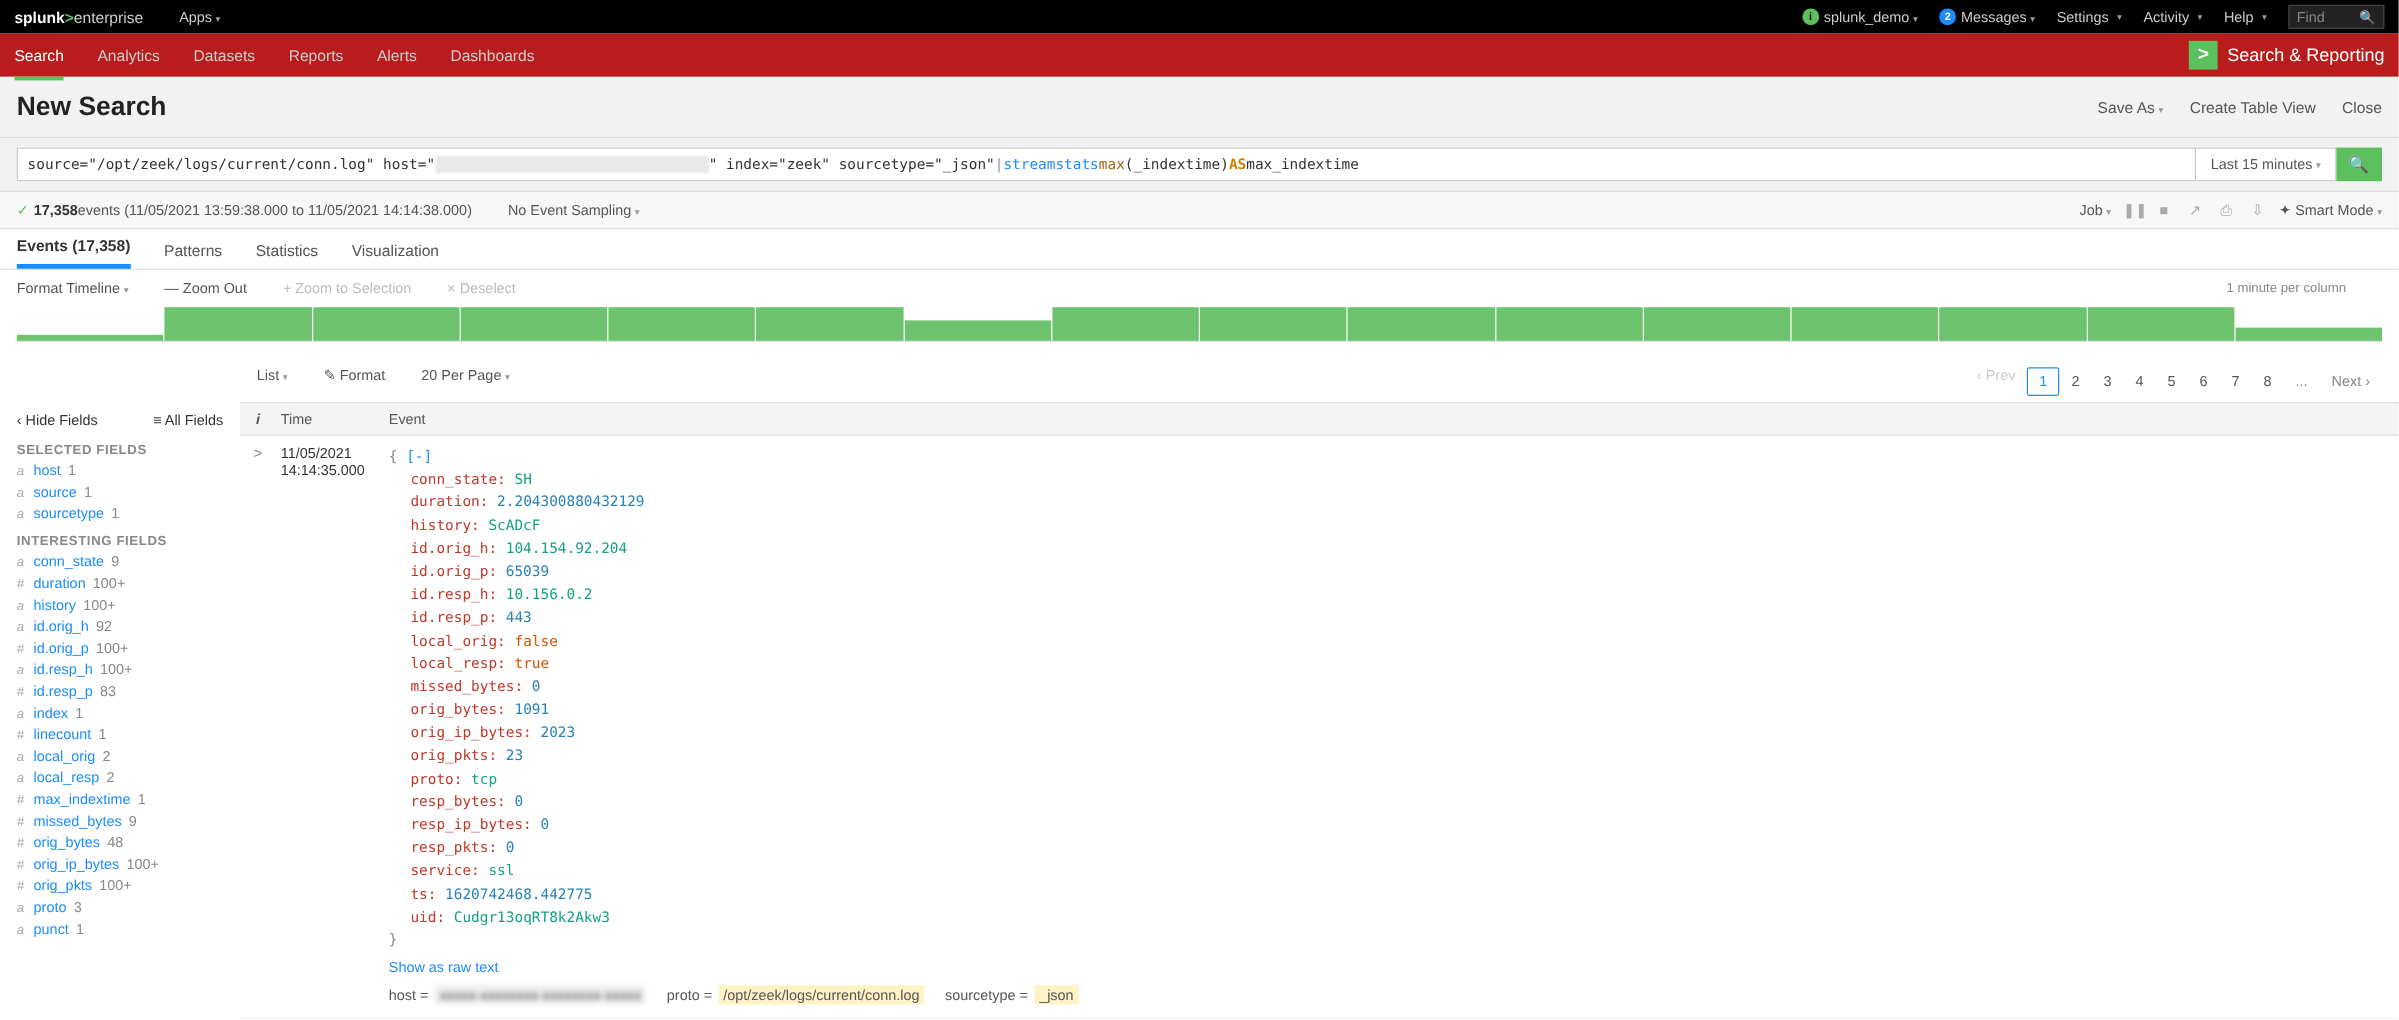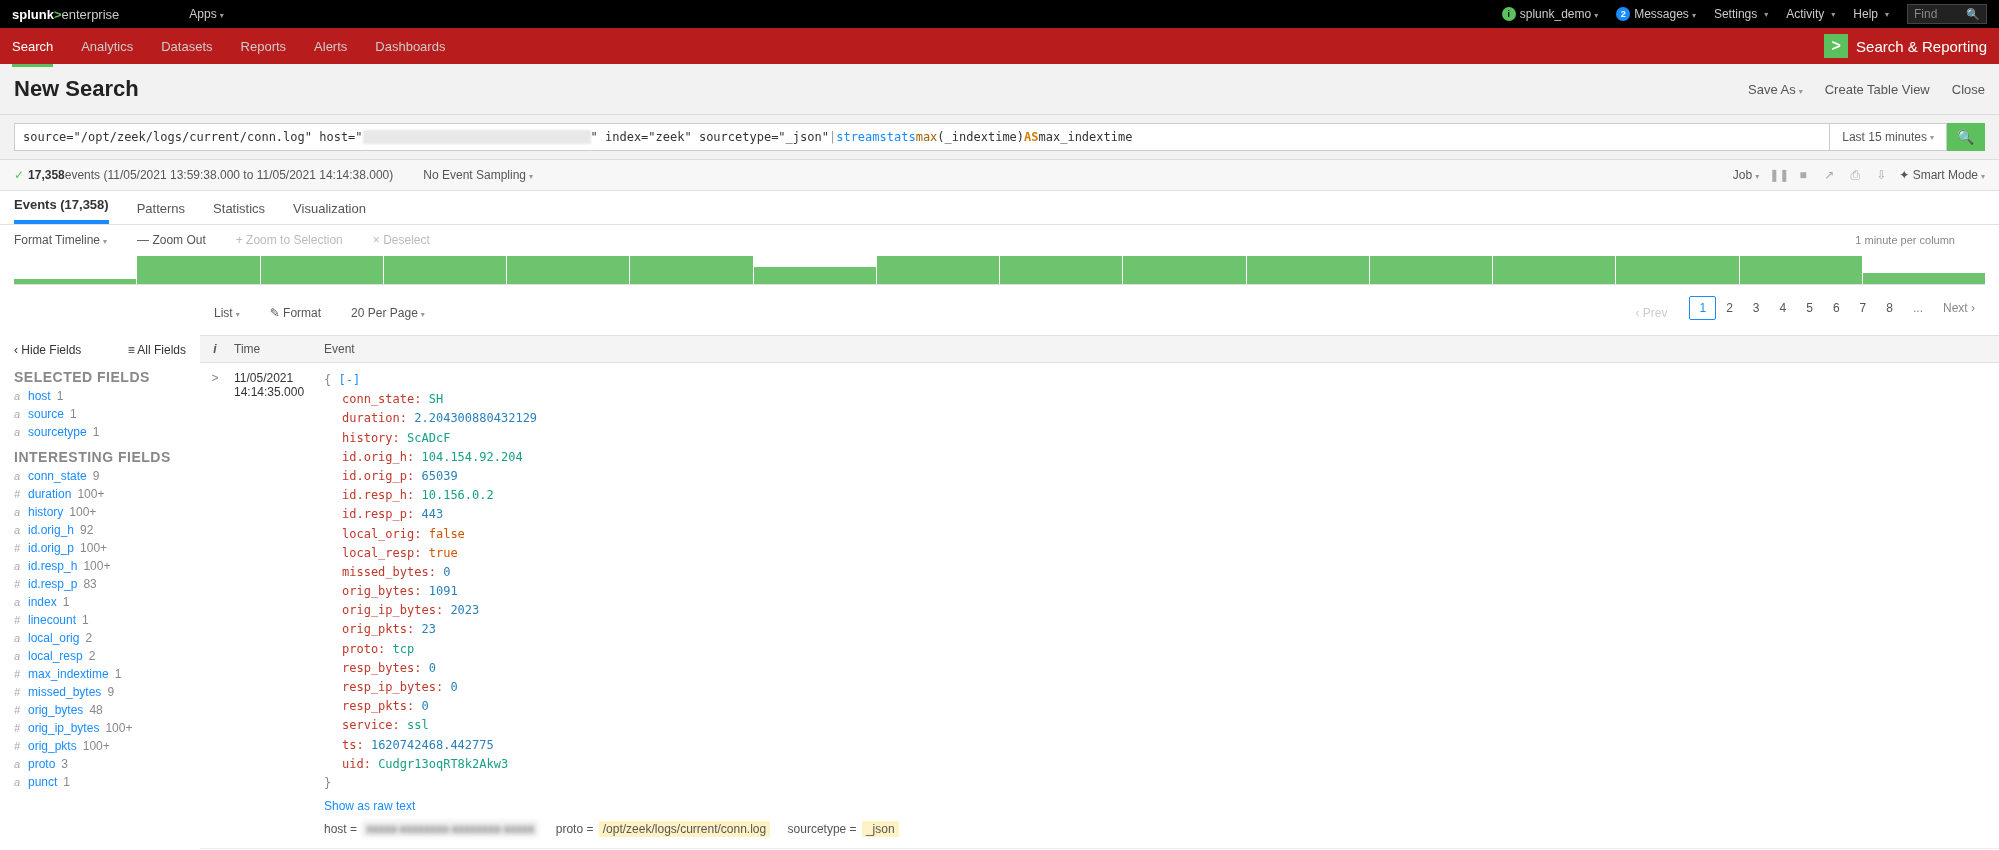--- a/index.html
+++ b/index.html
@@ -1,19 +1,19 @@
 <!DOCTYPE html>
 <html><head>
 <meta charset="utf-8">
 <style>
 * { box-sizing: border-box; margin: 0; padding: 0; }
 body { font-family: "Helvetica Neue", Arial, sans-serif; font-size: 12px; color: #333; background: #fff; width: 1999px; }
 
 
-.topbar { background: #000; height: 28px; display: flex; align-items: center; padding: 0 12px; color: #ccc; font-size: 12px; gap: 40px; }
+.topbar { background: #000; height: 28px; display: flex; align-items: center; padding: 0 12px; color: #ccc; font-size: 12px; }
 .topbar .logo { color: #fff; font-weight: bold; font-size: 13px; }
 .topbar .logo .gt { color: #5cc05c; }
 .topbar .logo .ent { color: #ccc; font-weight: normal; }
 .topbar .apps { margin-left: 30px; cursor: pointer; }
 .topbar .right { margin-left: auto; display: flex; align-items: center; gap: 18px; }
 .topbar .right > div { cursor: pointer; display: flex; align-items: center; gap: 4px; }
 .badge-i { background: #5cc05c; color: #000; border-radius: 50%; width: 14px; height: 14px; display: inline-flex; align-items: center; justify-content: center; font-size: 9px; font-weight: bold; }
 .badge-2 { background: #1a8cff; color: #fff; border-radius: 50%; width: 14px; height: 14px; display: inline-flex; align-items: center; justify-content: center; font-size: 9px; font-weight: bold; }
 .find-box { background: #222; border: 1px solid #444; padding: 2px 6px; width: 80px; color: #888; display: flex; align-items: center; justify-content: space-between;}
 .find-box .mag { color: #666; font-size: 11px;}
@@ -64,34 +64,34 @@
 .tlcontrols .permin { margin-left: auto; font-size: 11px; color: #888;}
 
 
 .timeline { padding: 0 14px 6px; }
 .tlbars { display: flex; align-items: flex-end; height: 30px; gap: 1px; border-bottom: 1px solid #ddd;}
 .tlbars .bar { flex: 1; background: #6ec46e; }
 
 
 .listctrl { display: flex; align-items: center; padding: 10px 14px; font-size: 12px; color: #555;}
 .listctrl .grp { margin-right: 30px; cursor: pointer; }
-.listctrl .pager { margin-left: auto; display: flex; align-items: flex-start; gap: 12px;}
+.listctrl .pager { margin-left: auto; display: flex; align-items: flex-end; gap: 0;}
 .listctrl .pager .pg { padding: 4px 9px; border: 1px solid transparent; cursor: pointer; color: #555;}
 .listctrl .pager .pg.cur { border: 1px solid #1a8cff; color: #1a8cff; border-radius: 2px;}
 .listctrl .pager .pg.nav { color: #888;}
 .listctrl .pager .pg.disabled { color: #ccc;}
 
 
 .main { display: flex; }
 .fields { width: 200px; padding: 8px 14px; }
 .events { flex: 1; }
 
 .fields .fhdr { display: flex; justify-content: space-between; font-size: 12px; color: #333; margin-bottom: 12px;}
 .fields .fhdr span { cursor: pointer; }
-.fields .grplabel { font-size: 14px; color: #888; letter-spacing: 0.5px; margin: 10px 0 4px; font-weight: bold;}
+.fields .grplabel { font-size: 11px; color: #888; letter-spacing: 0.5px; margin: 10px 0 4px; font-weight: bold;}
 .fields .fld { font-size: 12px; margin: 4px 0; display: flex; align-items: baseline; gap: 6px;}
 .fields .fld .t { color: #aaa; font-style: italic; font-size: 11px; width: 8px;}
 .fields .fld .n { color: #1a8cff; cursor: pointer; }
 .fields .fld .c { color: #888; }
 
 
 .ehdr { display: flex; background: #f4f4f4; border-top: 1px solid #e0e0e0; border-bottom: 1px solid #e0e0e0; font-size: 12px; color: #555;}
 .ehdr .col-i { width: 30px; text-align: center; padding: 6px 0; font-weight: bold; font-style: italic;}
 .ehdr .col-t { width: 90px; padding: 6px 4px;}
 .ehdr .col-e { flex: 1; padding: 6px 4px;}

